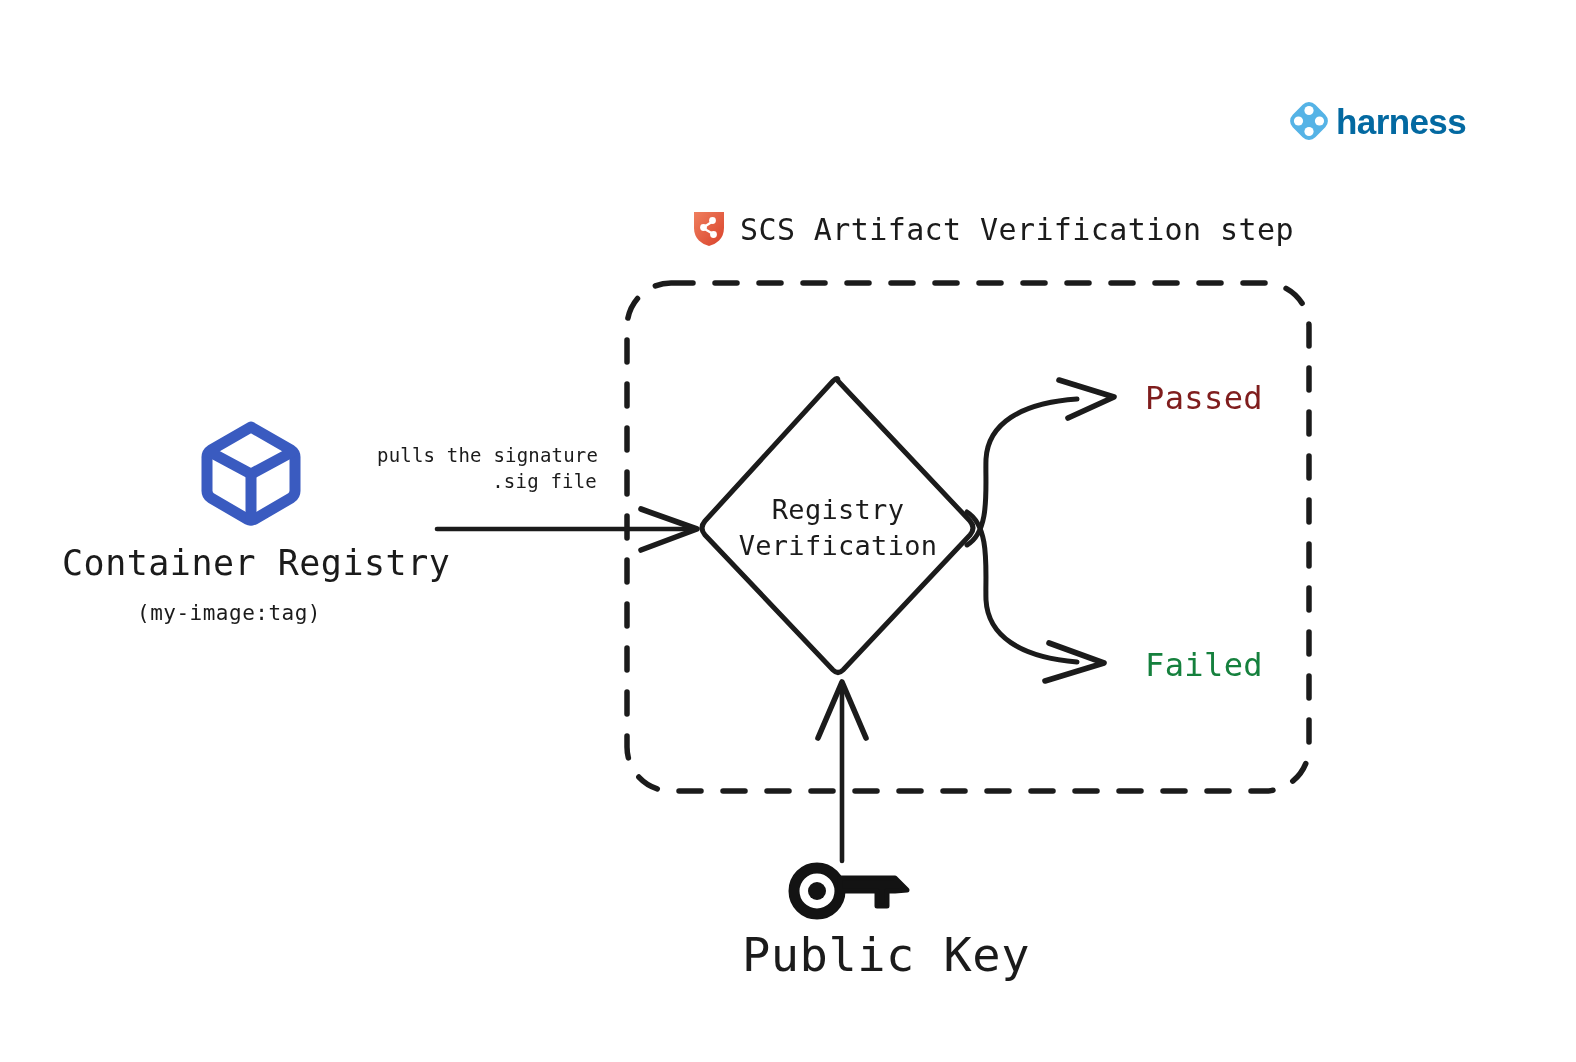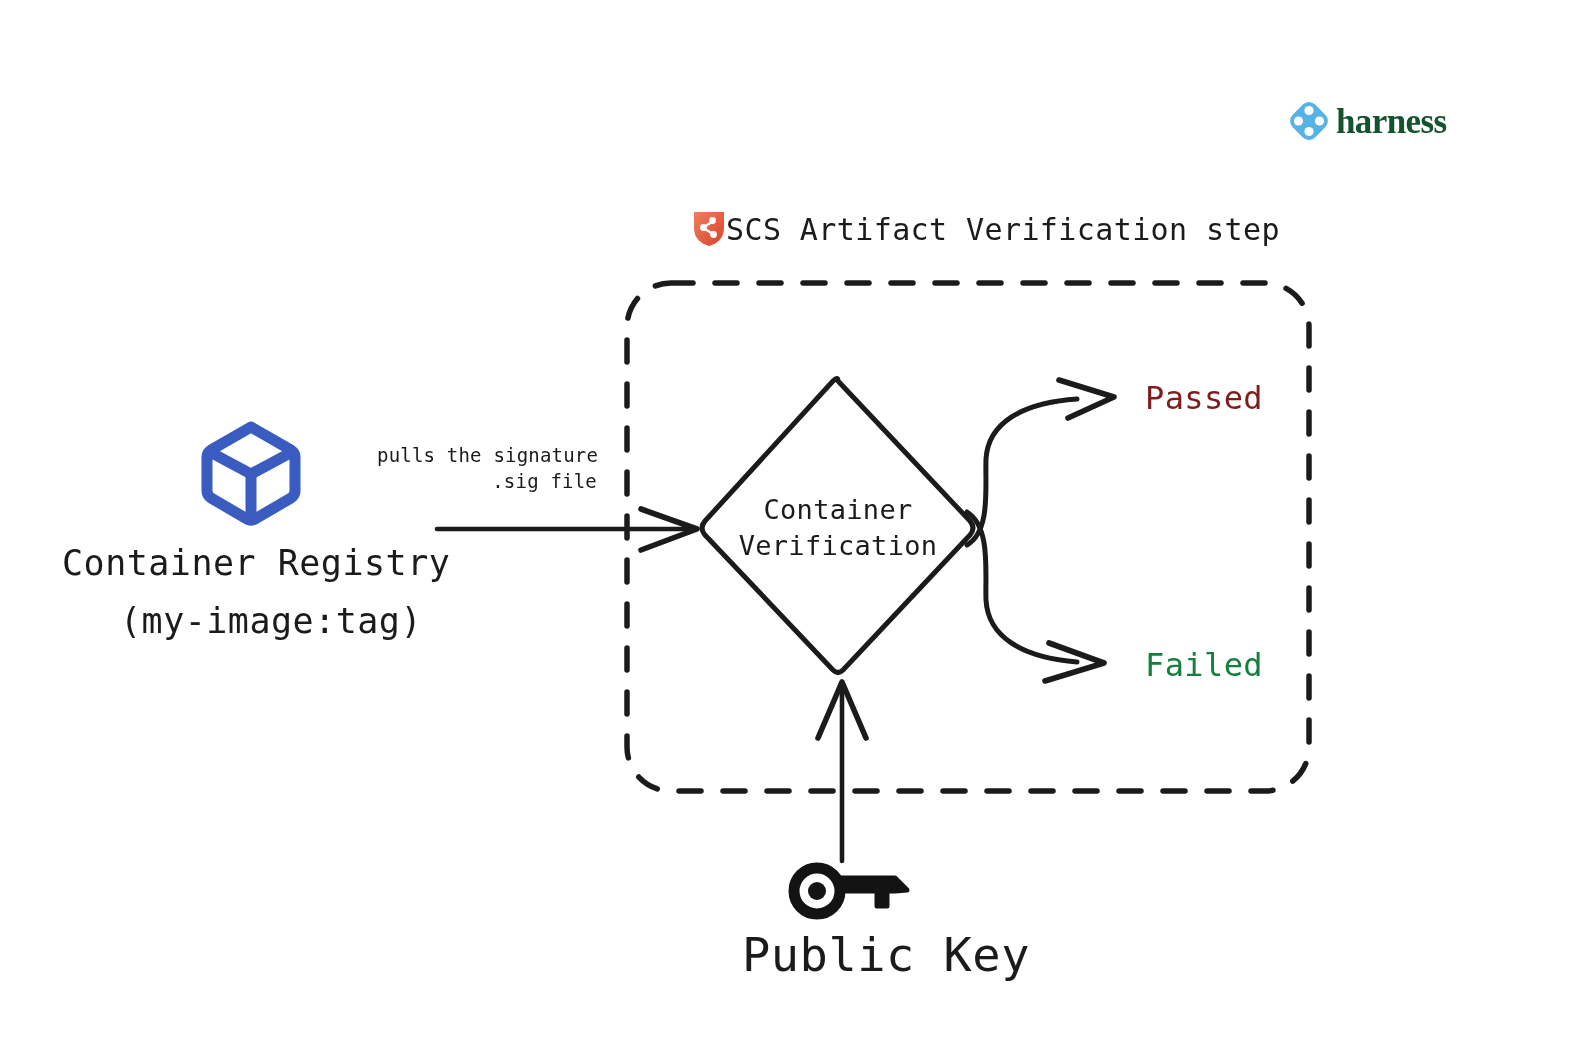--- a/index.html
+++ b/index.html
@@ -34,56 +34,57 @@
   
   #harness-logo {
     position: absolute;
     left: 1288px;
     top: 100px;
     display: flex;
     align-items: center;
     gap: 6px;
   }
   #harness-wordmark {
-    font-family: Liberation Serif, serif;
+    font-family: Liberation Sans, sans-serif;
     font-weight: 700;
     font-size: 35px;
     letter-spacing: -0.6px;
-    color: #14532d;
+    color: #0369a1;
     line-height: 1;
   }
 
   
   #step-title-row {
     position: absolute;
     left: 692px;
     top: 210px;
     display: flex;
     align-items: center;
+    gap: 14px;
     text-align: right;
   }
   #step-title-text {
     font-family: "DejaVu Sans Mono", monospace;
     font-size: 30px;
     color: #1b1b1b;
     letter-spacing: 0.4px;
     white-space: pre;
   }
 
   
   #registry-label {
     left: 62px;
     top: 543px;
     font-size: 35px;
     letter-spacing: 0.5px;
   }
   #registry-sublabel {
-    left: 120px;
+    left: 137px;
     top: 601px;
-    font-size: 35px;
+    font-size: 21px;
     letter-spacing: 0.5px;
   }
   #edge-label {
     left: 377px;
     top: 443px;
     font-size: 19px;
     text-align: right;
     width: 220px;
     letter-spacing: 0.2px;
     line-height: 1.35;
@@ -212,21 +213,21 @@
     </svg>
     <span id="step-title-text">SCS Artifact Verification step</span>
   </div>
 
   <div class="txt" id="registry-label">Container Registry</div>
   <div class="txt" id="registry-sublabel">(my-image:tag)</div>
 
   <div class="txt" id="edge-label"><span>pulls the signature</span>
 <span>.sig file</span></div>
 
-  <div class="txt" id="diamond-label"><span>Container</span>
+  <div class="txt" id="diamond-label"><span>Registry</span>
 <span>Verification</span></div>
 
   <div class="txt" id="passed-label">Passed</div>
   <div class="txt" id="failed-label">Failed</div>
 
   <div class="txt" id="publickey-label">Public Key</div>
 
 </div>
 
 </body></html>

